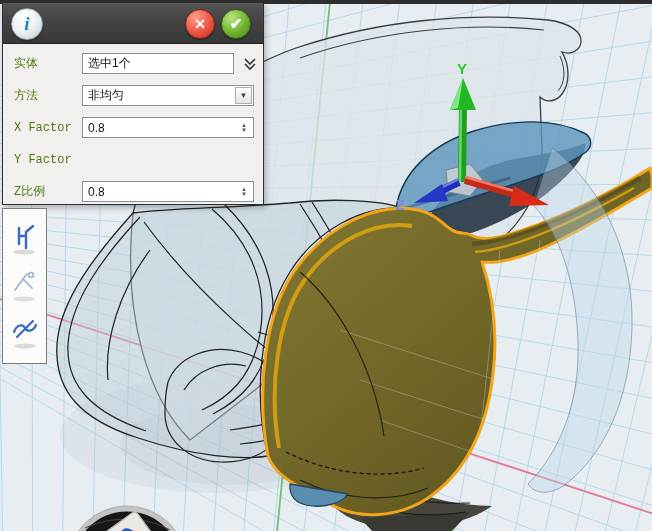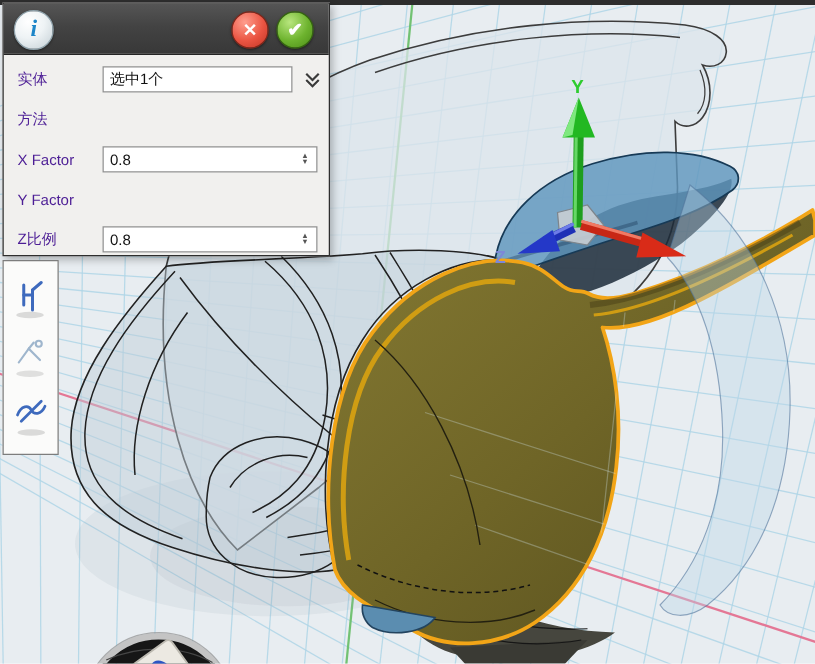--- a/index.html
+++ b/index.html
@@ -22,21 +22,21 @@
   .cancel-btn{position:absolute;right:48px;top:6px;width:28px;height:28px;border-radius:50%;border:1px solid #7e261a;
     background:radial-gradient(circle at 35% 28%,#ff9d8d 0%,#ea5442 55%,#c13524 100%);
     color:#fff;font-weight:bold;font-size:14px;display:flex;align-items:center;justify-content:center;
     box-shadow:0 1px 2px rgba(0,0,0,.45);cursor:pointer;}
   .ok-btn{position:absolute;right:12px;top:6px;width:28px;height:28px;border-radius:50%;border:1px solid #356410;
     background:radial-gradient(circle at 35% 28%,#b8e67e 0%,#6db32e 55%,#4c8c17 100%);
     color:#fff;font-weight:bold;font-size:15px;display:flex;align-items:center;justify-content:center;
     box-shadow:0 1px 2px rgba(0,0,0,.45);cursor:pointer;}
   .dlg-body{padding:9px 9px 0 11px;}
   .row{display:flex;align-items:center;height:21px;margin-bottom:11px;}
-  .row label{width:68px;font-size:12px;color:#4c1d95;flex:0 0 68px;}
+  .row label{width:68px;font-size:12px;color:#4d7c0f;flex:0 0 68px;font-family:Liberation Mono, monospace;}
   .field{position:relative;height:21px;background:#fff;border:1px solid #8f8f8f;box-sizing:border-box;flex:1;}
   .field input{position:absolute;inset:0;width:100%;height:100%;border:0;outline:none;background:transparent;
     font:12px "Liberation Sans",sans-serif;color:#111;padding:0 18px 0 5px;box-sizing:border-box;}
   .field.short{flex:0 0 152px;}
   .spinner{position:absolute;right:3px;top:0;bottom:0;width:12px;display:flex;flex-direction:column;
     align-items:center;justify-content:center;color:#555;font-size:6px;line-height:5px;cursor:pointer;}
   .drop-btn{position:absolute;right:1px;top:1px;bottom:1px;width:17px;border:1px solid #aeaeae;
     background:linear-gradient(#fdfdfd,#e4e4e4);display:flex;align-items:center;justify-content:center;
     font-size:8px;color:#444;cursor:pointer;box-sizing:border-box;}
   .chev2{margin-left:8px;width:16px;height:16px;flex:0 0 16px;cursor:pointer;}
@@ -246,20 +246,24 @@
           <input value="选中1个" style="">
         </div>
         <svg class="chev2" viewBox="0 0 16 16">
           <polyline points="3,3 8,8 13,3" fill="none" stroke="#3a3a3a" stroke-width="1.7"></polyline>
           <polyline points="3,8 8,13 13,8" fill="none" stroke="#3a3a3a" stroke-width="1.7"></polyline>
         </svg>
       </div>
 
       <div class="row">
         <label>方法</label>
+        <div class="field">
+          <input readonly="" value="非均匀" style="">
+          <div class="drop-btn">▼</div>
+        </div>
       </div>
 
       <div class="row">
         <label>X Factor</label>
         <div class="field">
           <input value="0.8" style="">
           <div class="spinner">
               <span>▲</span>
               <span>▼</span>
             </div>

